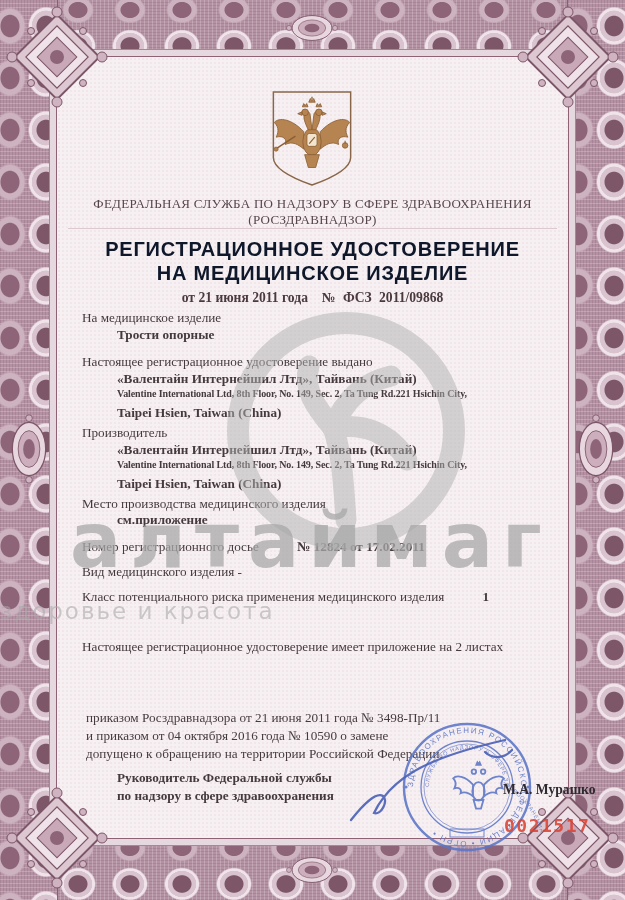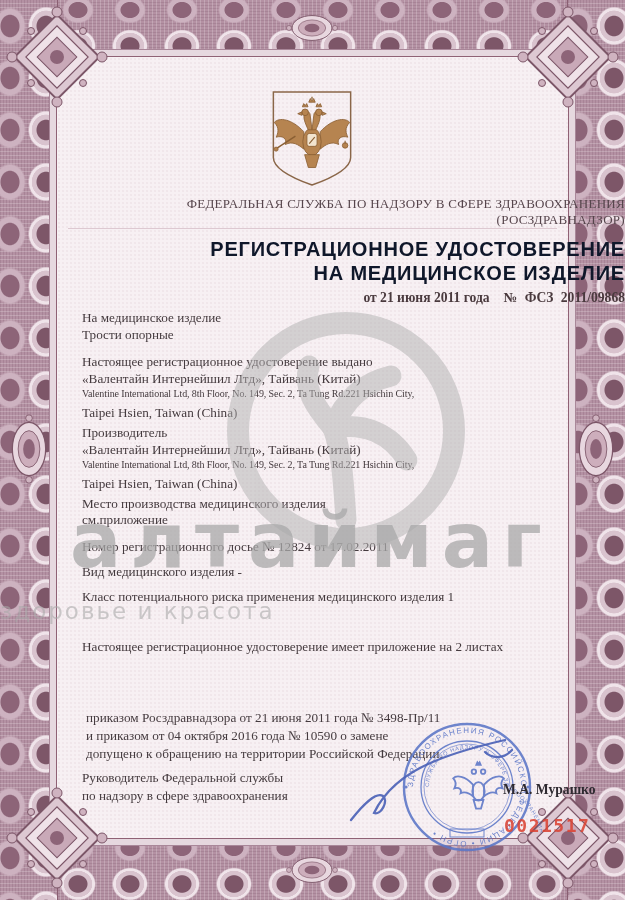--- a/index.html
+++ b/index.html
@@ -37,23 +37,23 @@
     position:absolute;left:57px;top:57px;right:57px;bottom:62px;
     background:#f7f0f3;
     background-image:radial-gradient(rgba(214,192,202,.20) 1px, transparent 1.3px);
     background-size:4px 4px;
     box-shadow:0 0 0 1px #8f6174, 0 0 0 7px #e6d8df, 0 0 0 8px #a98799;
   }
   
   .orn{position:absolute;pointer-events:none;}
   
   .ln{position:absolute;left:82px;font-size:13.2px;line-height:1;color:#443a3e;white-space:nowrap;}
-  .b{font-weight:normal;}
+  .b{font-weight:bold;margin-left:35px;}
   .fit{font-size:10px;letter-spacing:-0.1px;}
-  .ctr{position:absolute;left:0;right:0;text-align:right;white-space:nowrap;}
+  .ctr{position:absolute;left:0;right:0;text-align:center;white-space:nowrap;}
   .agency{font-size:13px;letter-spacing:.3px;color:#56454c;}
   .title{font-family:"Liberation Sans",sans-serif;font-weight:bold;font-size:20px;letter-spacing:.8px;color:#0f172a;}
   .dateline{font-weight:bold;font-size:13.6px;color:#4a3a3e;}
   .dateline .num{margin-left:14px;word-spacing:4px;}
   .divider{position:absolute;left:68px;top:228px;width:489px;height:1px;background:#d8c2ca;opacity:.85;}
   
   .wm{position:absolute;pointer-events:none;color:#a9a9a9;font-family:"DejaVu Sans",sans-serif;}
   .wm-brand{left:70px;top:496px;font-size:76px;font-weight:bold;letter-spacing:9px;opacity:.75;}
   .wm-tagline{left:0;right:0;top:598px;text-align:left;font-size:23px;letter-spacing:2px;opacity:.58;}
   

